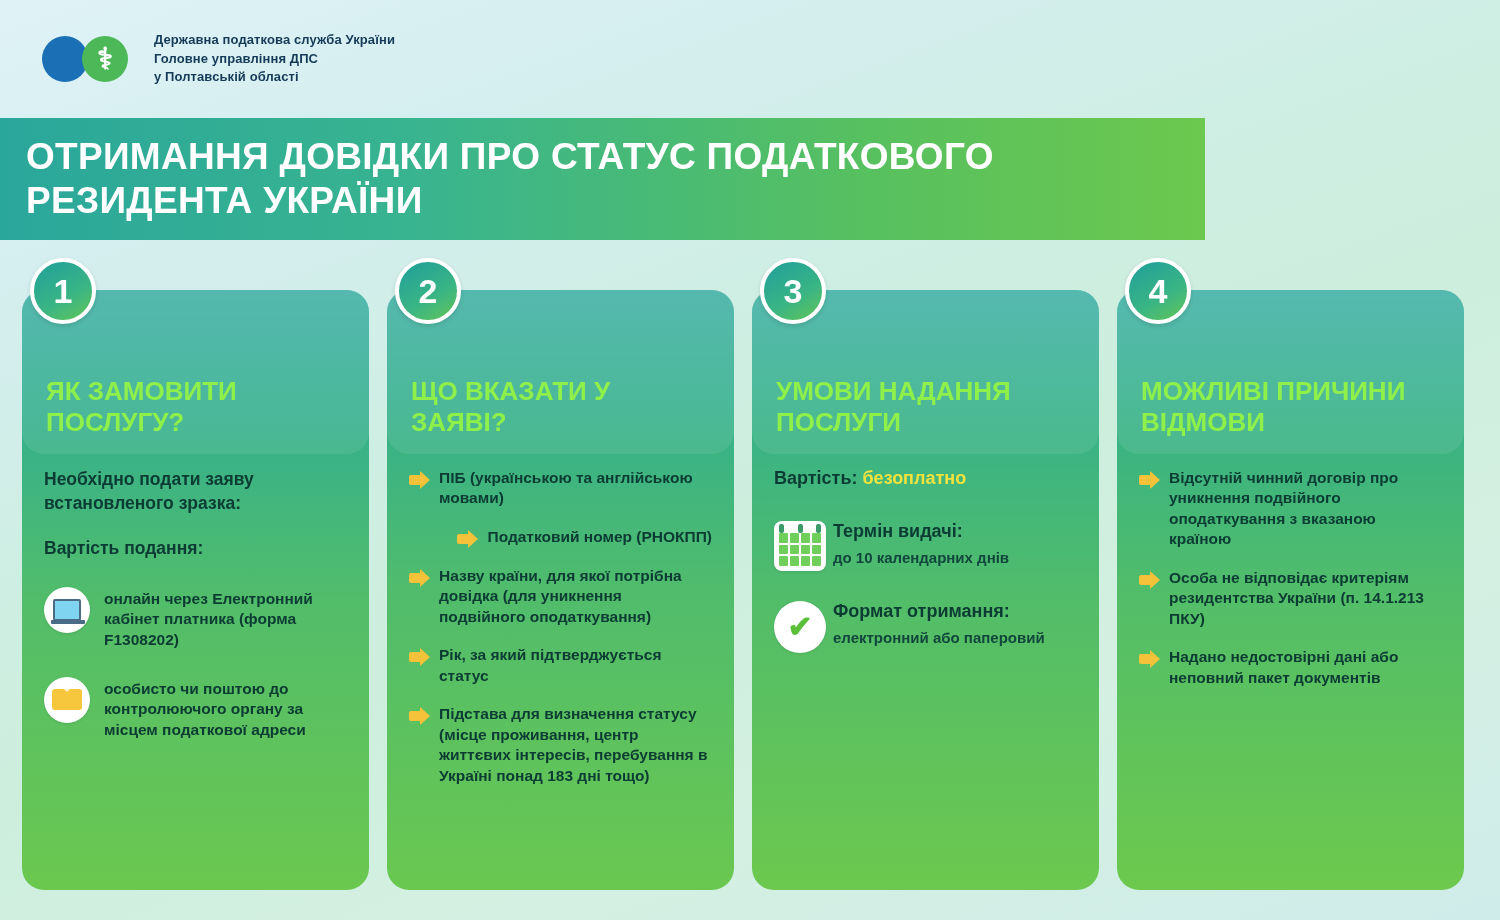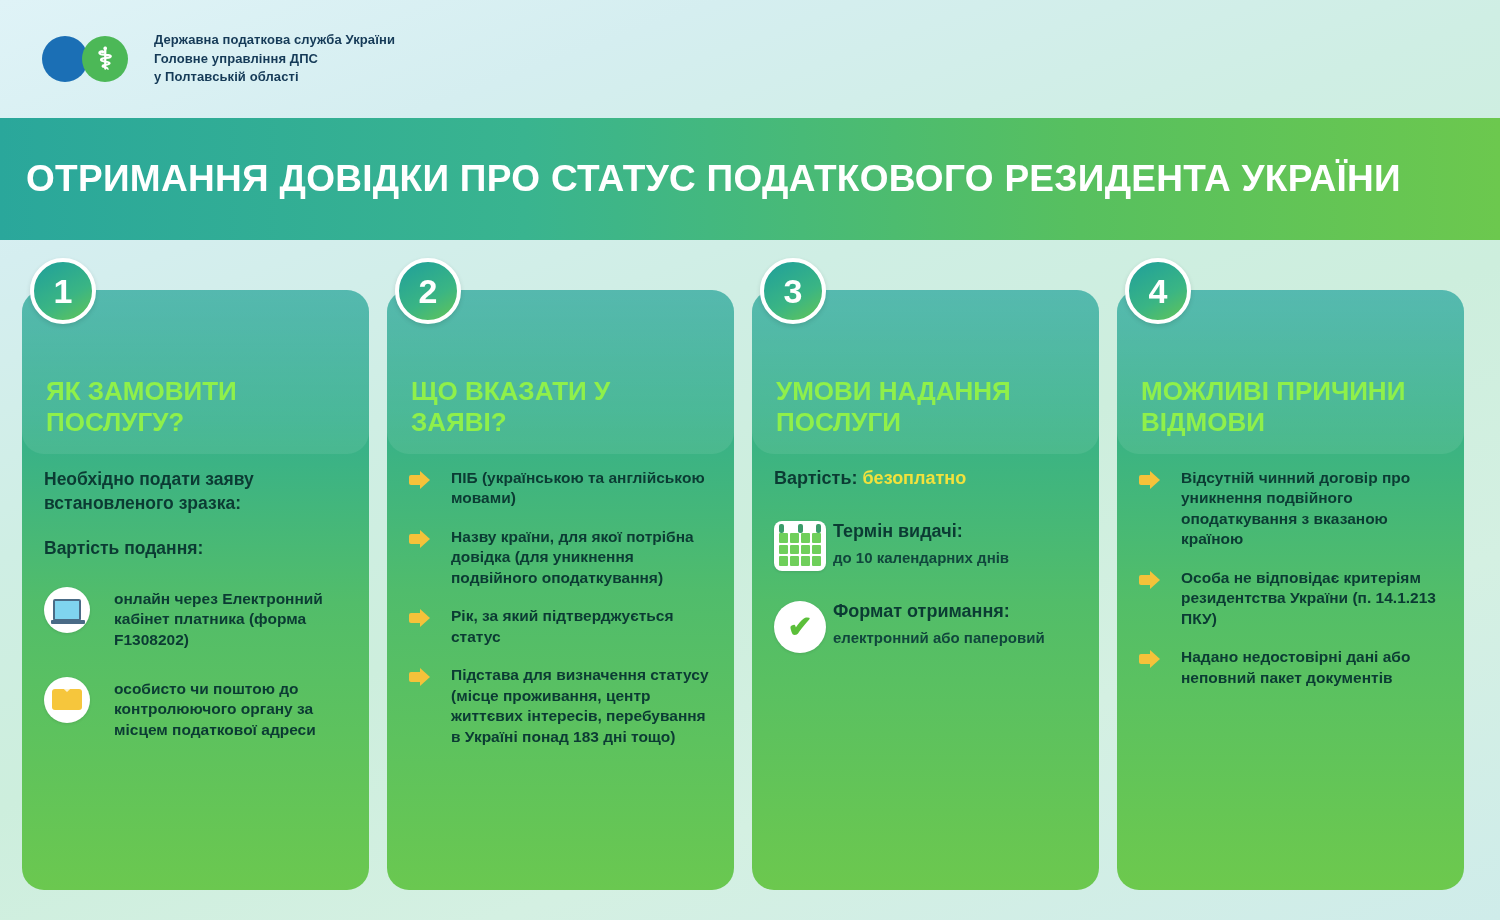--- a/index.html
+++ b/index.html
@@ -51,21 +51,21 @@
     font-size: 13px;
     font-weight: bold;
     line-height: 1.42;
     letter-spacing: .1px;
   }
 
   
   .title-band {
     position: absolute;
     top: 118px; left: 0;
-    width: 1500px;
+    width: 1205px;
     height: 122px;
     background: linear-gradient(90deg, #2aa79b 0%, #39b48f 35%, #57c05f 72%, #6cc84e 100%);
     display: flex;
     align-items: center;
     padding: 0 40px 0 26px;
   }
   .title-band h1 {
     color: #ffffff;
     font-size: 37px;
     font-weight: bold;
@@ -144,21 +144,21 @@
     font-size: 17.5px;
     font-weight: bold;
     line-height: 1.35;
     margin-bottom: 22px;
   }
   .lead.small-gap { margin-bottom: 26px; }
 
   .icon-item {
     display: flex;
     align-items: flex-start;
-    gap: 24px;
+    gap: 14px;
     margin-bottom: 26px;
   }
   .round-icon {
     flex: 0 0 auto;
     width: 46px; height: 46px;
     border-radius: 50%;
     background: #ffffff;
     display: flex; align-items: center; justify-content: center;
     box-shadow: 0 1px 3px rgba(0,0,0,.10);
     font-size: 22px;
@@ -168,21 +168,21 @@
     font-weight: bold;
     line-height: 1.33;
     color: #0b3b33;
     padding-top: 2px;
   }
 
   
   .bullet {
     display: flex;
     align-items: flex-start;
-    gap: 20px;
+    gap: 8px;
     margin-bottom: 18px;
     justify-content: flex-end;
   }
   .arrow {
     flex: 0 0 auto;
     margin-top: 3px;
     width: 22px; height: 18px;
     position: relative;
   }
   .arrow:before {
@@ -364,20 +364,24 @@
       <div class="header-plate"></div>
       <div class="badge">2</div>
       <div class="col-title">ЩО ВКАЗАТИ У ЗАЯВІ?</div>
       <div class="col-body">
         <div class="bullet">
           <span class="arrow"></span>
           <span class="txt">ПІБ (українською та англійською мовами)</span>
         </div>
         <div class="bullet">
           <span class="arrow"></span>
+          <span class="txt">Податковий номер (РНОКПП)</span>
+        </div>
+        <div class="bullet">
+          <span class="arrow"></span>
           <span class="txt">Назву країни, для якої потрібна довідка (для уникнення подвійного оподаткування)</span>
         </div>
         <div class="bullet">
           <span class="arrow"></span>
           <span class="txt">Рік, за який підтверджується статус</span>
         </div>
         <div class="bullet">
           <span class="arrow"></span>
           <span class="txt">Підстава для визначення статусу (місце проживання, центр життєвих інтересів, перебування в Україні понад 183 дні тощо)</span>
         </div>

